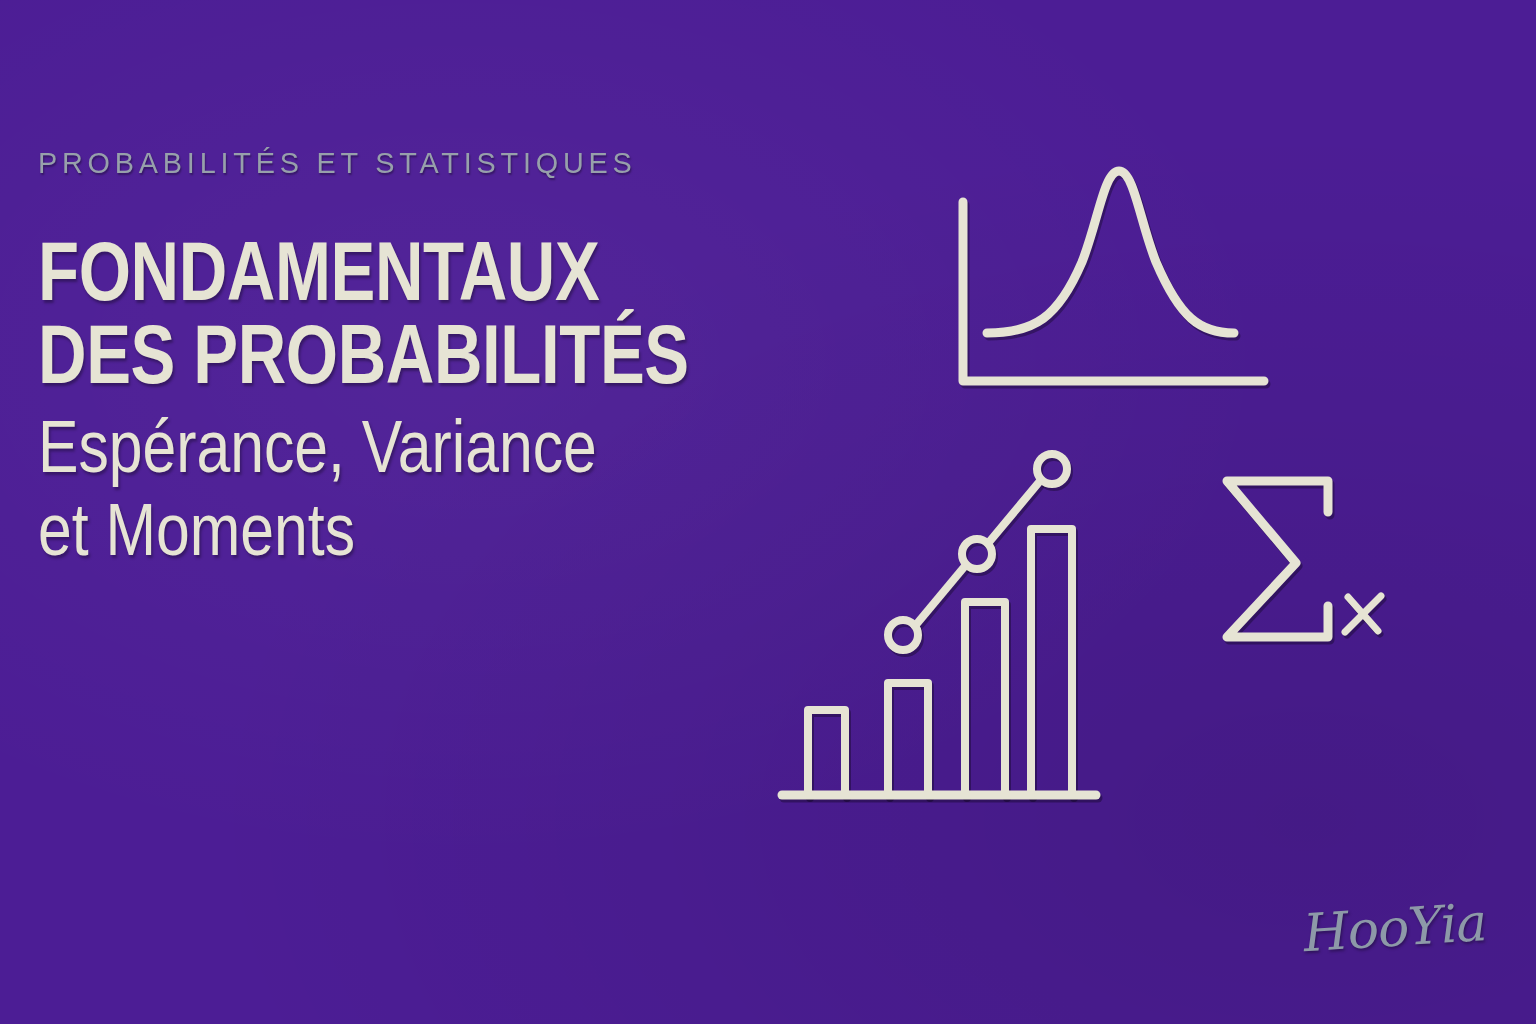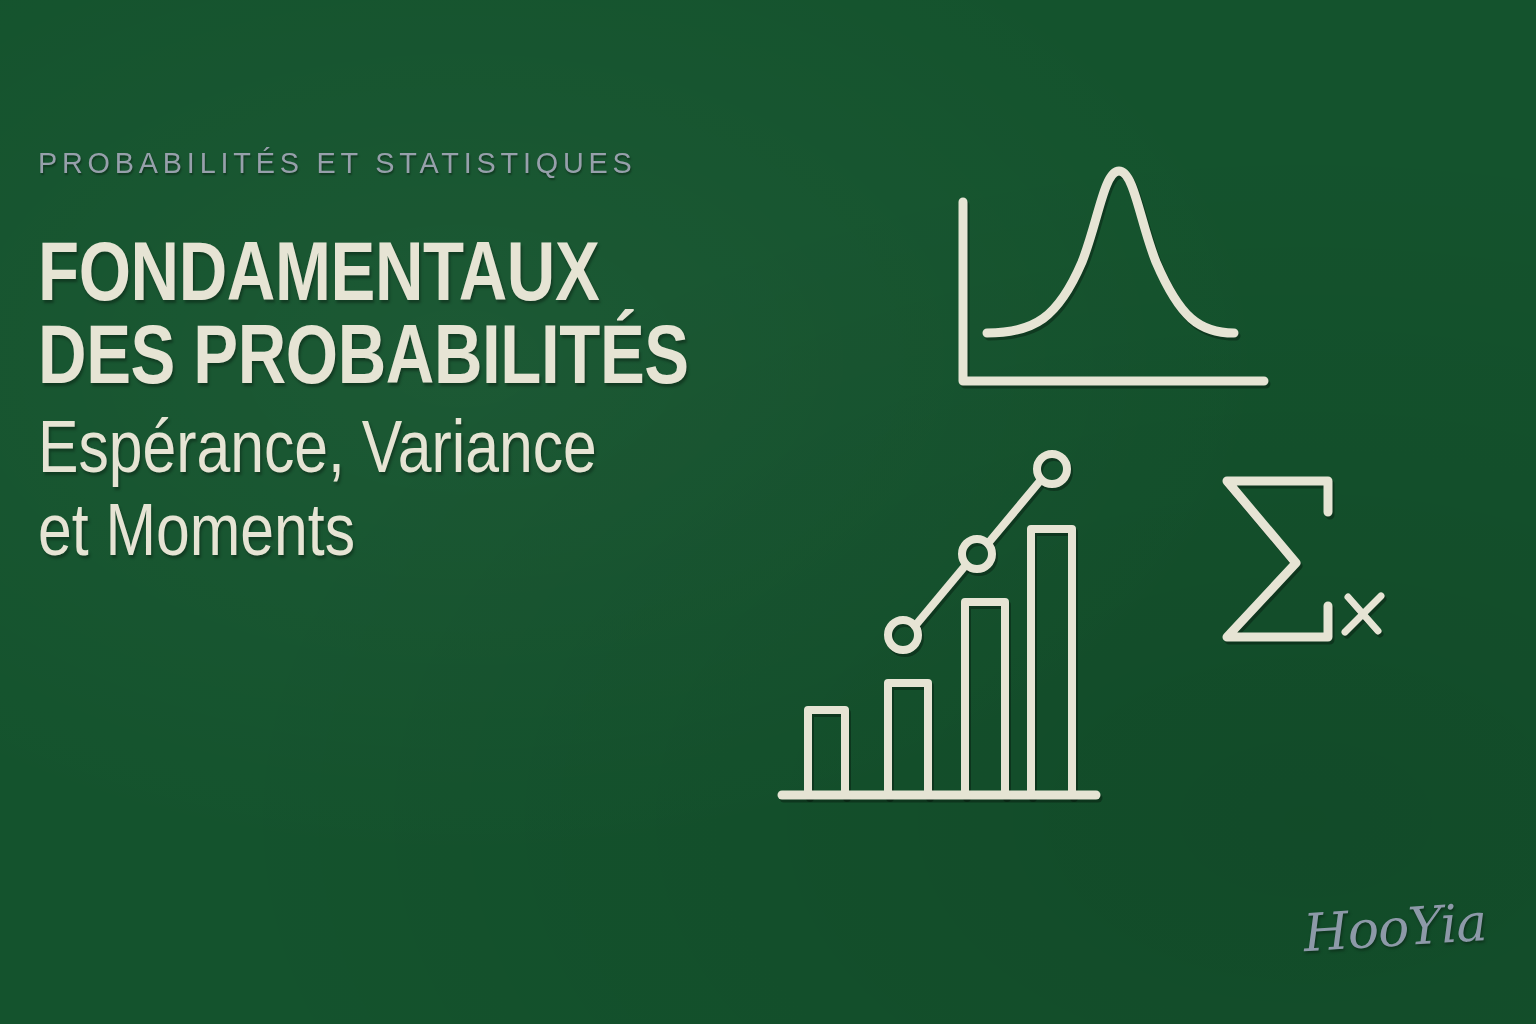--- a/index.html
+++ b/index.html
@@ -8,21 +8,21 @@
     background: #1b2836;
   }
   body {
     font-family: "Liberation Sans", sans-serif;
   }
   #slide {
     position: relative;
     width: 1536px;
     height: 1024px;
     overflow: hidden;
-    background: #14532d;
+    background: #4c1d95;
   }
   
   #grain {
     position: absolute;
     inset: 0;
     pointer-events: none;
     background:
       radial-gradient(ellipse at 30% 35%, rgba(255,255,255,0.035) 0%, rgba(255,255,255,0.0) 55%),
       radial-gradient(ellipse at 85% 80%, rgba(0,0,0,0.10) 0%, rgba(0,0,0,0) 60%);
     opacity: 1;

